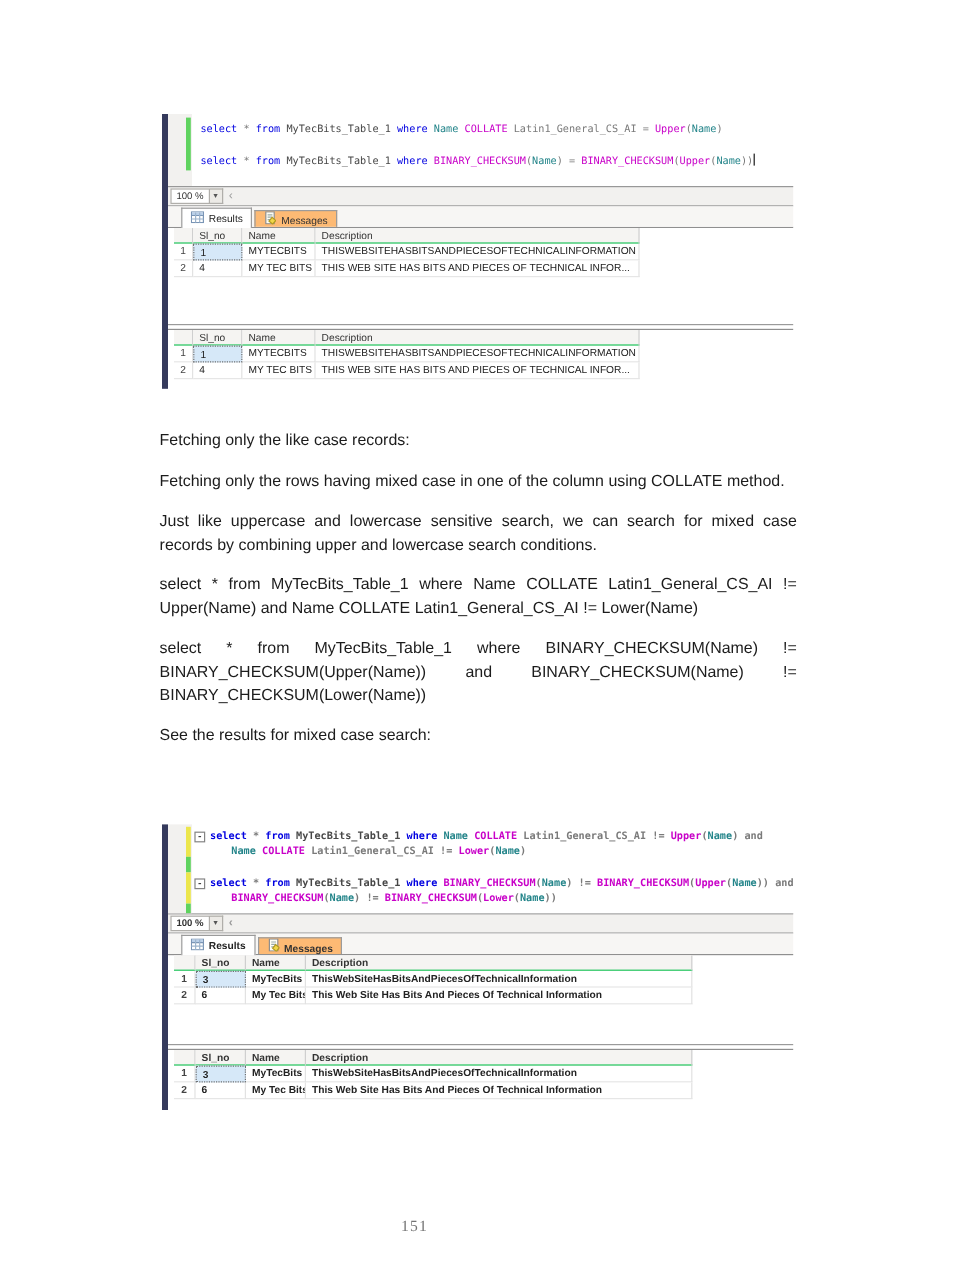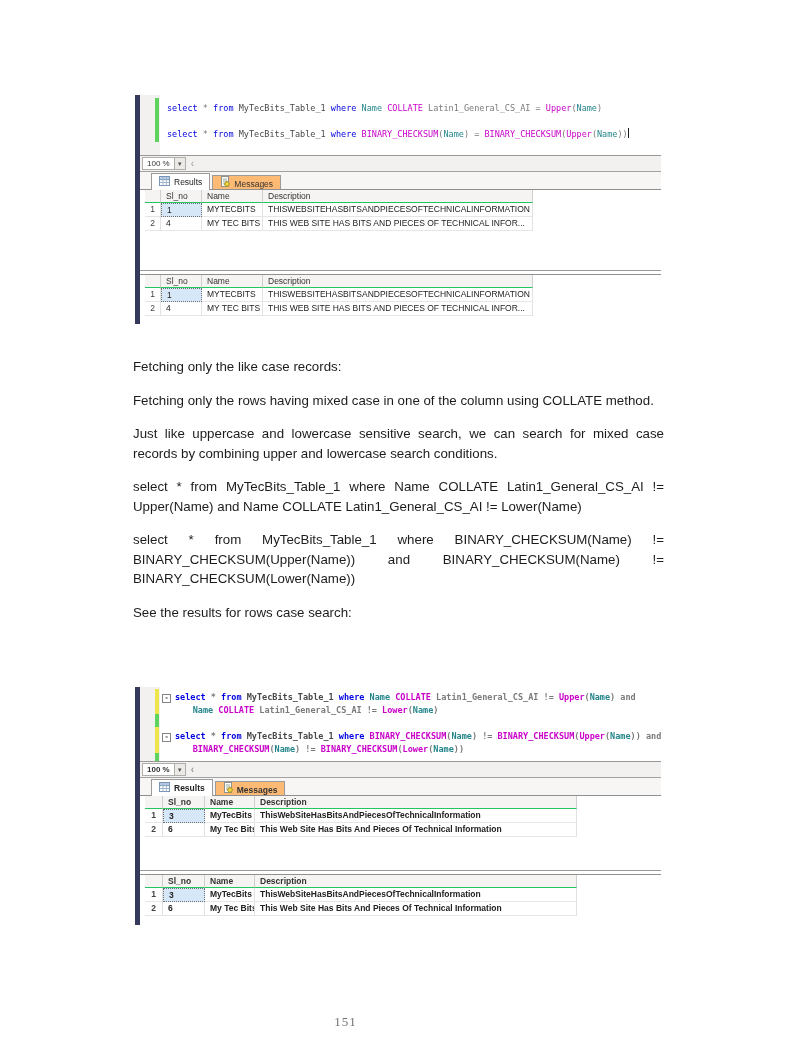--- a/index.html
+++ b/index.html
@@ -160,21 +160,21 @@
         </div>
     </div>
   </div>
 
   <div class="textblock">
     <p>Fetching only the like case records:</p>
     <p>Fetching only the rows having mixed case in one of the column using COLLATE method.</p>
     <p>Just like uppercase and lowercase sensitive search, we can search for mixed case records by combining upper and lowercase search conditions.</p>
     <p>select * from MyTecBits_Table_1 where Name COLLATE Latin1_General_CS_AI != Upper(Name) and Name COLLATE Latin1_General_CS_AI != Lower(Name)</p>
     <p>select * from MyTecBits_Table_1 where BINARY_CHECKSUM(Name) != BINARY_CHECKSUM(Upper(Name)) and BINARY_CHECKSUM(Name) != BINARY_CHECKSUM(Lower(Name))</p>
-    <p>See the results for rows case search:</p>
+    <p>See the results for mixed case search:</p>
   </div>
 
   <div class="ss" id="ss2">
     <div class="navybar"></div>
     <div class="code">
       <div class="gutter"></div>
       <div class="bar yellow" style="top:2px;height:25px;"></div>
       <div class="bar green" style="top:27px;height:13px;"></div>
       <div class="bar yellow" style="top:40px;height:26px;"></div>
       <div class="bar green" style="top:66px;height:8px;"></div>

